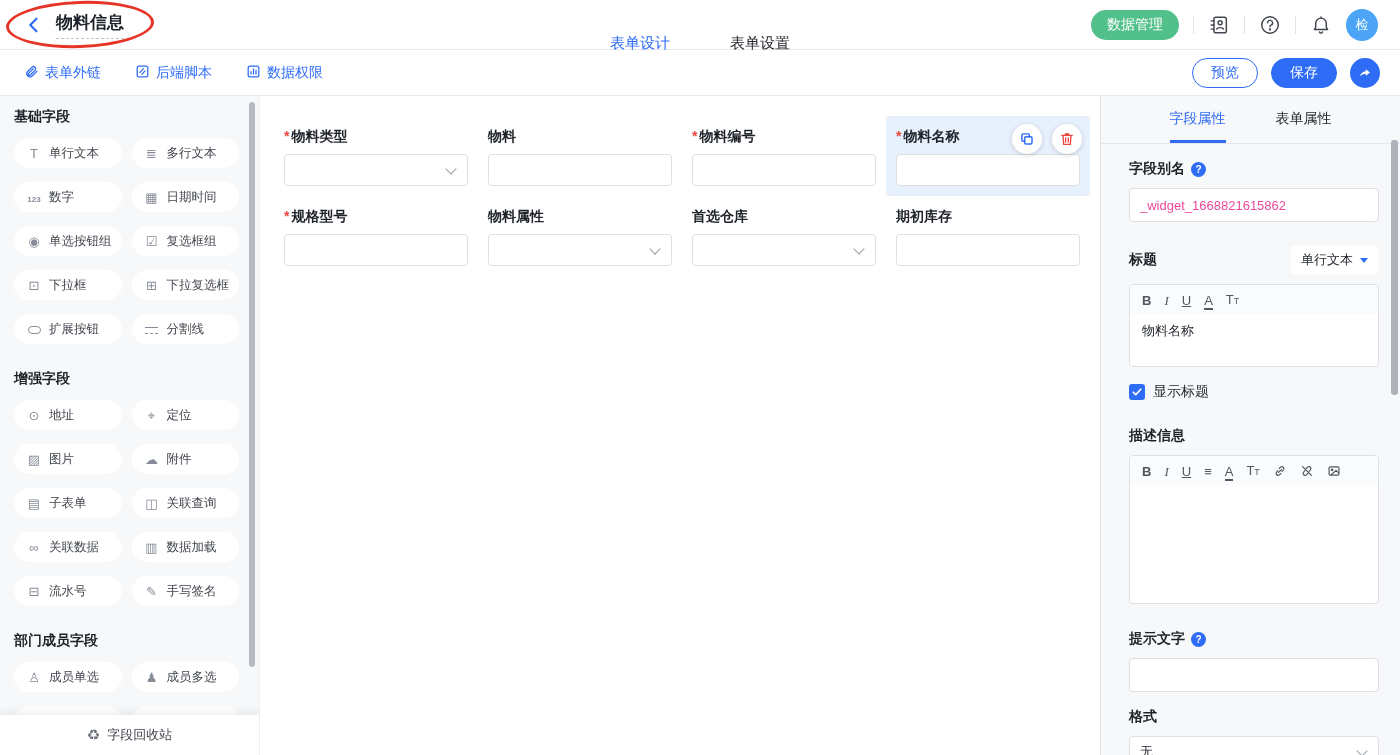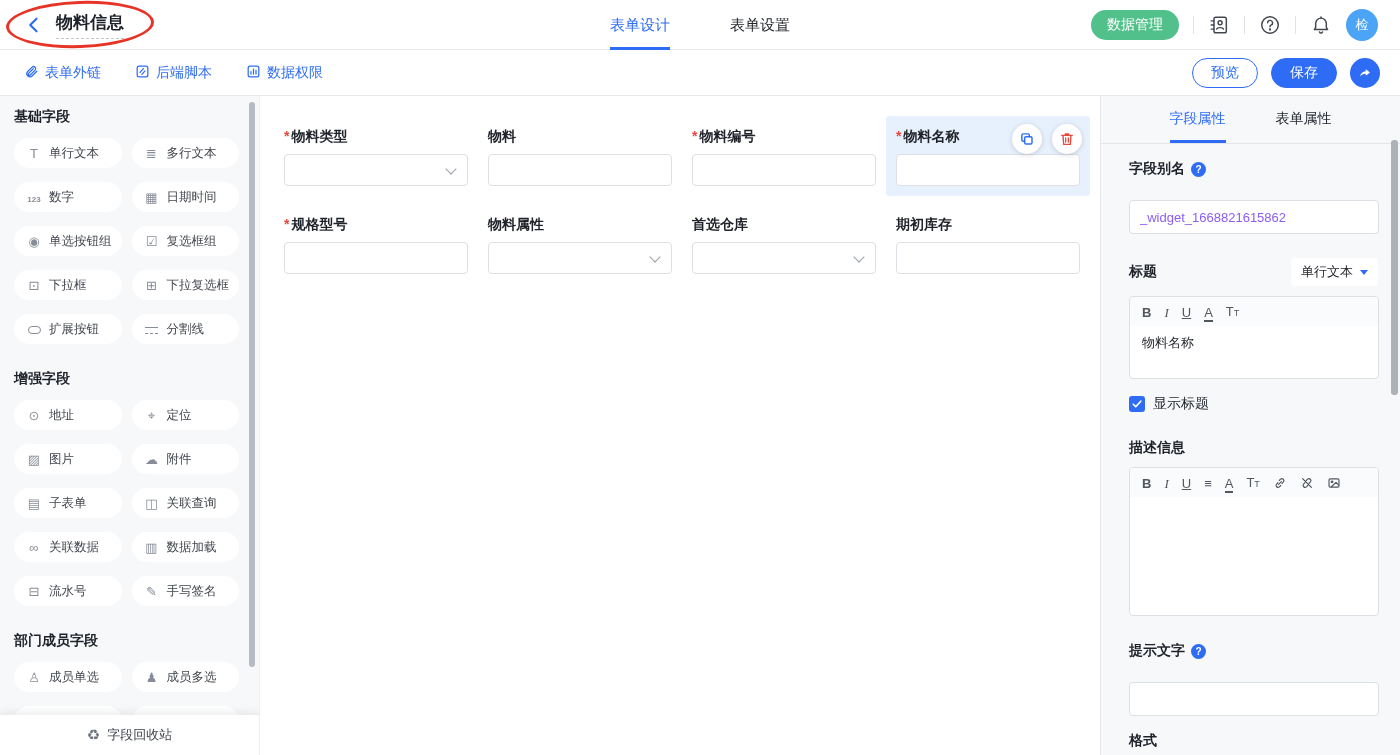--- a/index.html
+++ b/index.html
@@ -7,21 +7,21 @@
     font-family:"Liberation Sans","DejaVu Sans",sans-serif; color:#1f2329; }
   .app { position:relative; width:1400px; height:755px; display:flex; flex-direction:column; }
 
   
   .header { position:relative; height:50px; background:#fff; border-bottom:1px solid #e7e9ec; flex:0 0 50px; }
   .header-left { position:absolute; left:24px; top:0; height:50px; display:flex; align-items:center; gap:12px; }
   .back-btn { width:20px; height:20px; color:#2e6cf6; cursor:pointer; display:flex; align-items:center; }
   .page-title { font-size:17px; font-weight:bold; color:#1d2129; border-bottom:1px dashed #c2c6cd; padding-bottom:4px; }
   .annotation-ellipse { position:absolute; left:6px; top:1px; width:148px; height:47px;
     border:3px solid #e63427; border-radius:50%; transform:rotate(-2deg); pointer-events:none; z-index:5; }
-  .top-tabs { position:absolute; left:50%; transform:translateX(-50%); top:0; height:50px; display:flex; gap:60px; }
+  .top-tabs { position:absolute; left:50%; transform:translateX(-50%); top:18px; height:50px; display:flex; gap:60px; }
   .top-tab { height:50px; line-height:50px; font-size:15px; color:#1f2329; cursor:pointer; position:relative; }
   .top-tab.active { color:#2e6cf6; }
   .top-tab.active::after { content:""; position:absolute; left:0; right:0; bottom:0; height:3px; background:#2e6cf6; }
   .header-right { position:absolute; right:22px; top:0; height:50px; display:flex; align-items:center; gap:14px; }
   .btn-green { background:#52c08a; color:#fff; font-size:14px; padding:6px 16px; border-radius:16px; border:none; cursor:pointer; }
   .v-divider { width:1px; height:18px; background:#e0e2e6; }
   .hicon { width:22px; height:22px; color:#41464f; cursor:pointer; display:flex; align-items:center; justify-content:center; }
   .avatar { width:32px; height:32px; border-radius:50%; background:#4ba4f5; color:#fff; font-size:13px;
     display:flex; align-items:center; justify-content:center; cursor:pointer; }
 
@@ -52,43 +52,43 @@
   .pill .picon .pill-shape { display:inline-block; width:13px; height:8px; border:1.5px solid #878d98; border-radius:4px; }
   .pill .picon .div-lines { display:inline-block; width:13px; height:7px; border-top:1.5px solid #878d98; border-bottom:1.5px dashed #878d98; }
   .side-scroll { position:absolute; right:4px; top:6px; width:6px; height:565px; border-radius:3px; background:#b6bac2; cursor:pointer; }
   .recycle-bar { position:absolute; left:0; right:0; bottom:0; height:40px; background:#fff;
     box-shadow:0 -3px 8px rgba(31,35,41,.08); display:flex; align-items:center; justify-content:center; gap:7px;
     font-size:13px; color:#42464e; cursor:pointer; z-index:3; }
   .recycle-bar .ricon { color:#6d737d; font-size:15px; }
 
   
   .canvas { flex:1; background:#fff; padding:20px 0 0 14px; overflow:hidden; }
-  .canvas-grid { display:grid; grid-template-columns:repeat(4,204px); row-gap:8px; }
+  .canvas-grid { display:grid; grid-template-columns:repeat(4,204px); row-gap:0; }
   .fcell { position:relative; padding:10px; border-radius:3px; cursor:pointer; }
   .fcell.selected { background:#e7f0fd; }
   .flabel { font-size:14px; font-weight:bold; color:#1f2329; line-height:20px; margin-bottom:8px; }
   .flabel .req { color:#e8483f; margin-right:2px; font-weight:bold; }
   .fcontrol { position:relative; height:32px; background:#fff; border:1px solid #dcdfe3; border-radius:4px; }
   .fcontrol .chev { position:absolute; right:12px; top:10px; width:8px; height:8px;
     border-right:1.5px solid #9aa0a8; border-bottom:1.5px solid #9aa0a8; transform:rotate(45deg); }
   .field-actions { position:absolute; top:8px; right:8px; display:flex; gap:10px; z-index:2; }
   .act-btn { width:30px; height:30px; border-radius:50%; background:#fff; box-shadow:0 1px 5px rgba(31,35,41,.18);
     display:flex; align-items:center; justify-content:center; cursor:pointer; border:none; }
 
   
   .panel { position:relative; width:300px; flex:0 0 300px; background:#f7f8fa; border-left:1px solid #e5e6eb; overflow:hidden; }
   .panel-tabs { height:48px; display:flex; justify-content:center; gap:50px; border-bottom:1px solid #e5e6eb; }
   .panel-tab { font-size:14px; color:#1f2329; line-height:45px; cursor:pointer; }
   .panel-tab.active { color:#2e6cf6; border-bottom:3px solid #2e6cf6; }
   .panel-body { padding:16px 22px 0 28px; }
   .prop-label { display:flex; align-items:center; gap:6px; font-size:14px; font-weight:bold; color:#1f2329; }
   .help-dot { width:15px; height:15px; border-radius:50%; background:#2e6cf6; color:#fff; font-size:10px; font-weight:bold;
     display:flex; align-items:center; justify-content:center; cursor:pointer; }
-  .ptext-input { margin-top:22px; width:250px; height:32px; background:#fff; border:1px solid #dcdfe3; border-radius:4px;
-    font-size:13px; color:#8b5cf6; padding:16px 10px; font-family:inherit; }
+  .ptext-input { margin-top:10px; width:250px; height:32px; background:#fff; border:1px solid #dcdfe3; border-radius:4px;
+    font-size:13px; color:#ec4899; padding:16px 10px; font-family:inherit; }
   .title-row { margin-top:24px; display:flex; align-items:center; justify-content:space-between; }
   .type-select { background:#fff; border-radius:3px; padding:5px 10px; font-size:13px; color:#1f2329;
     display:flex; align-items:center; gap:7px; cursor:pointer; }
   .type-select .tri { width:0; height:0; border-left:4.5px solid transparent; border-right:4.5px solid transparent; border-top:5.5px solid #2e6cf6; }
   .editor-box { margin-top:10px; width:250px; background:#fff; border:1px solid #dcdfe3; border-radius:4px; overflow:hidden; }
   .editor-toolbar { display:flex; align-items:center; gap:13px; padding:7px 12px 5px; background:#fafbfc; }
   .tb-item { font-size:13px; color:#51565f; cursor:pointer; line-height:15px; }
   .tb-item b { font-weight:bold; }
   .tb-item .it { font-style:italic; font-family:"Liberation Serif","DejaVu Serif",serif; }
   .tb-item u { text-decoration:underline; }

